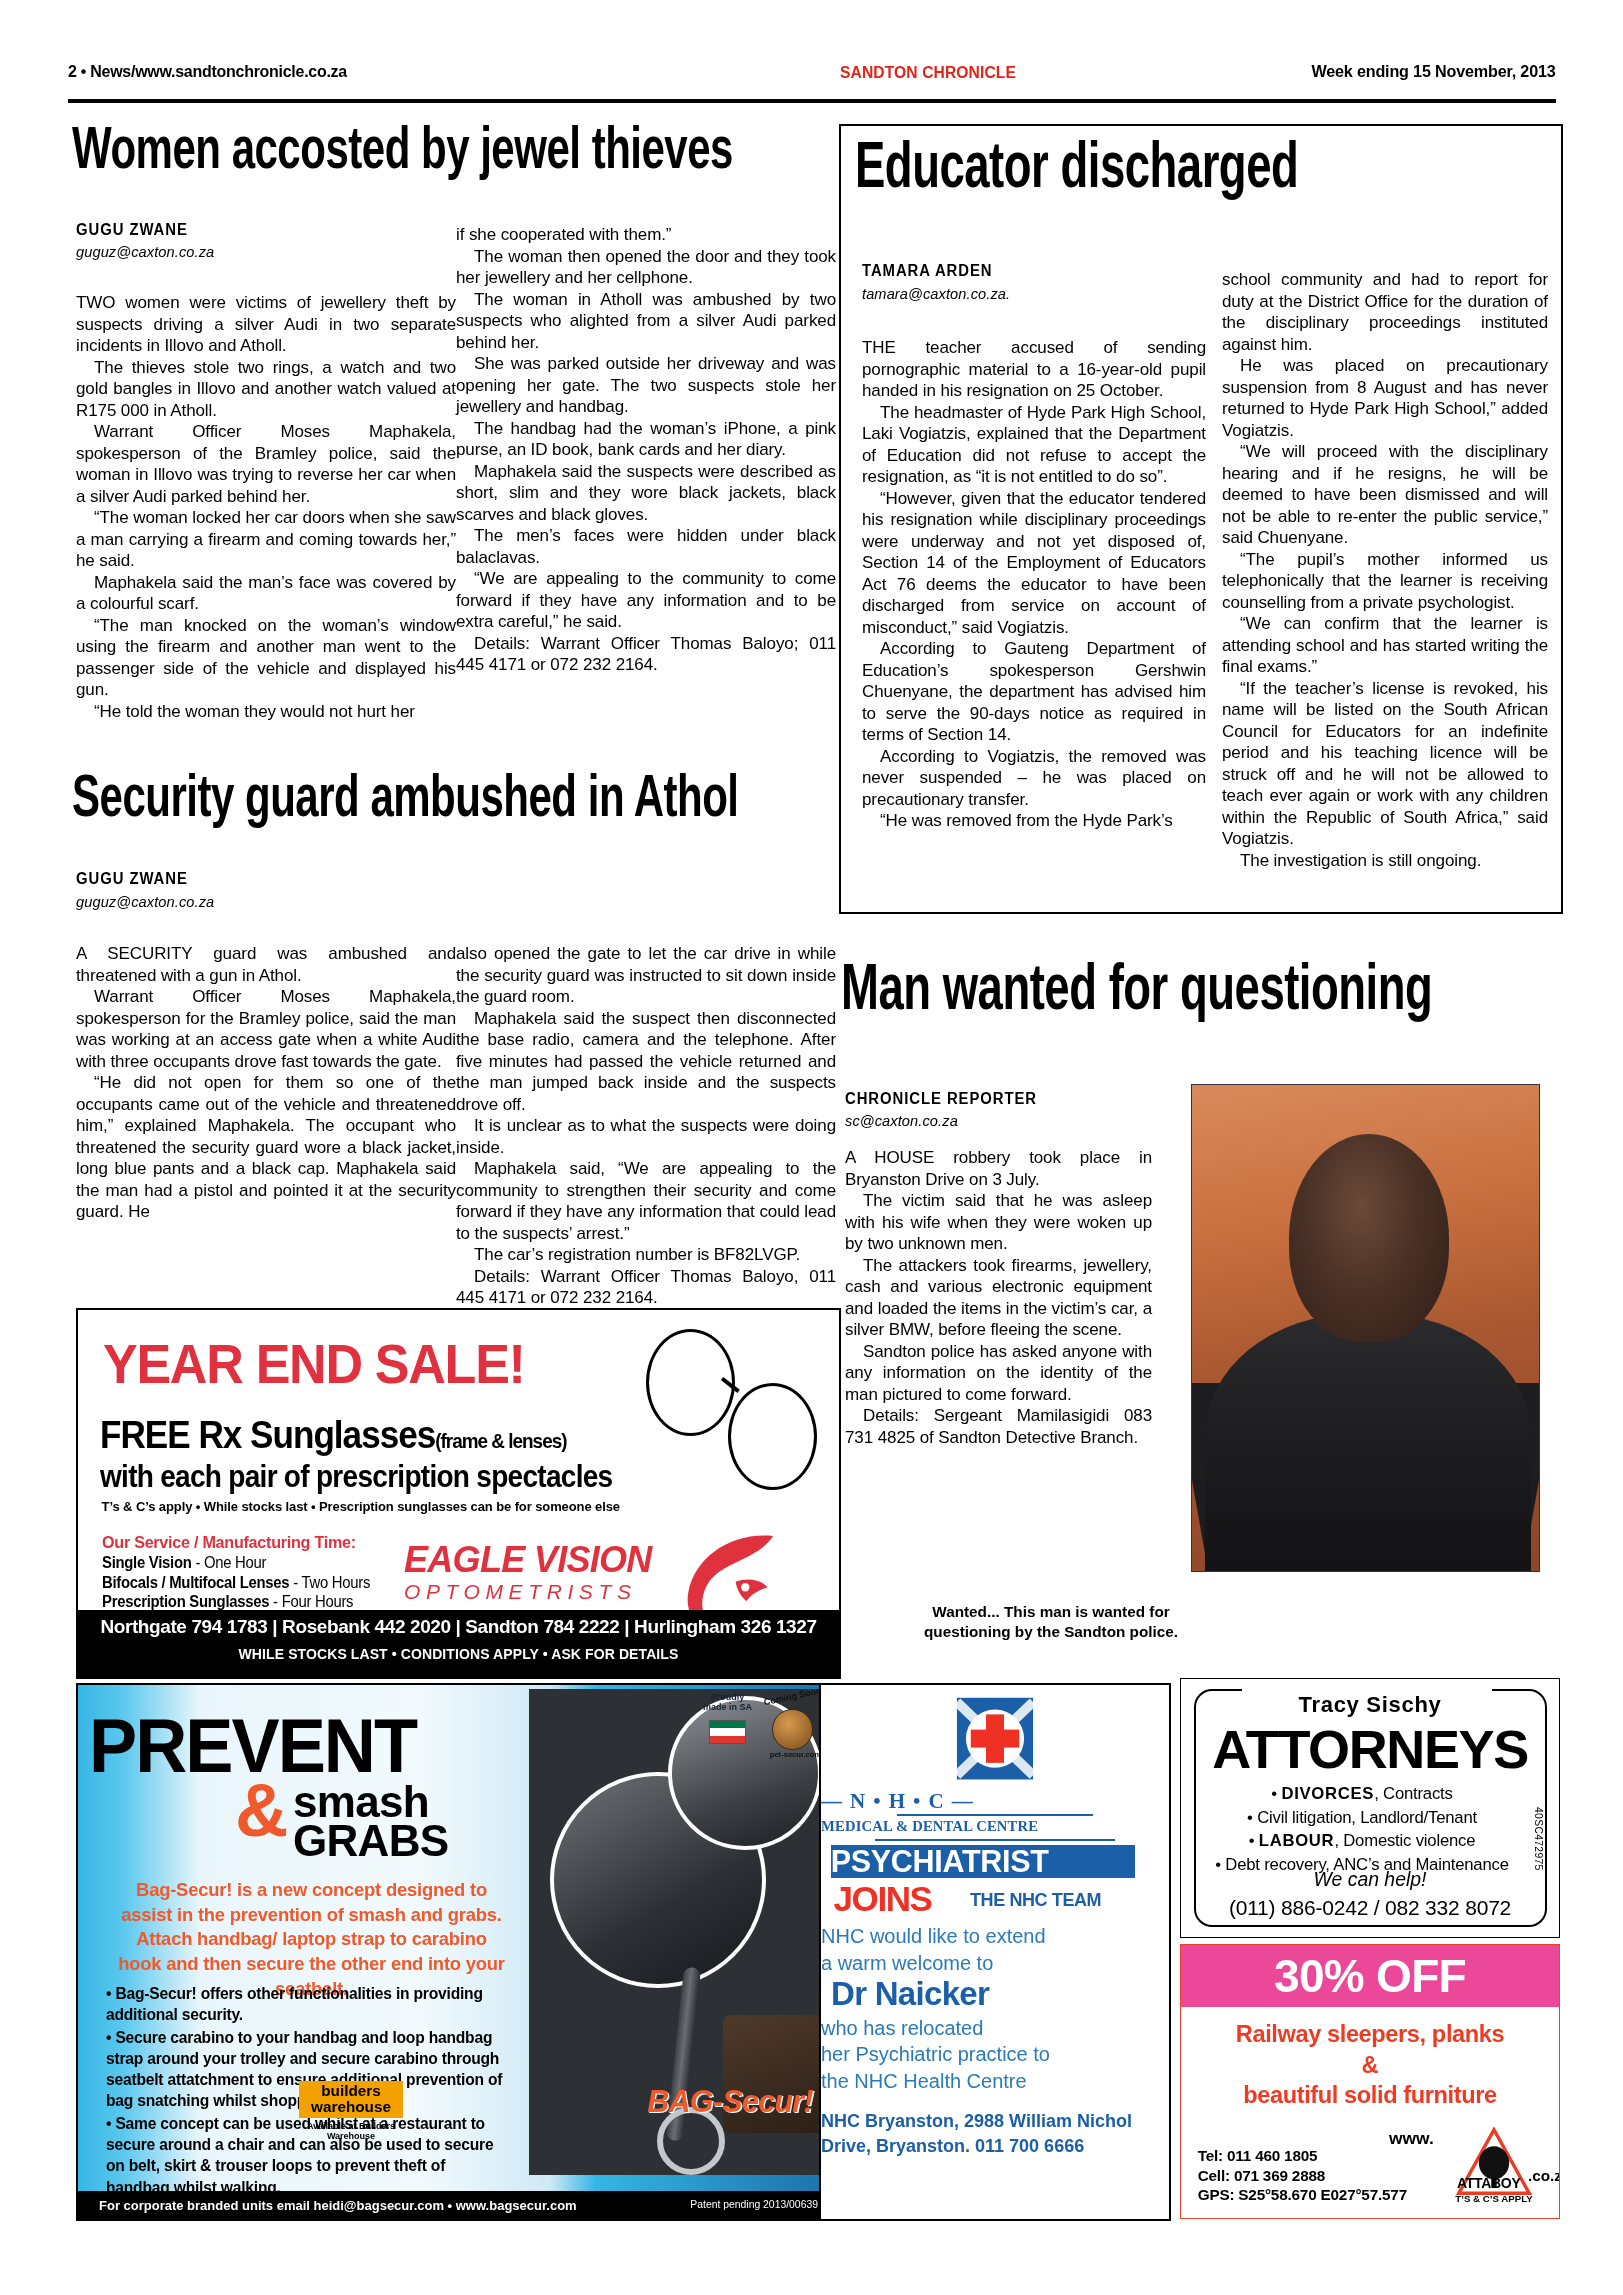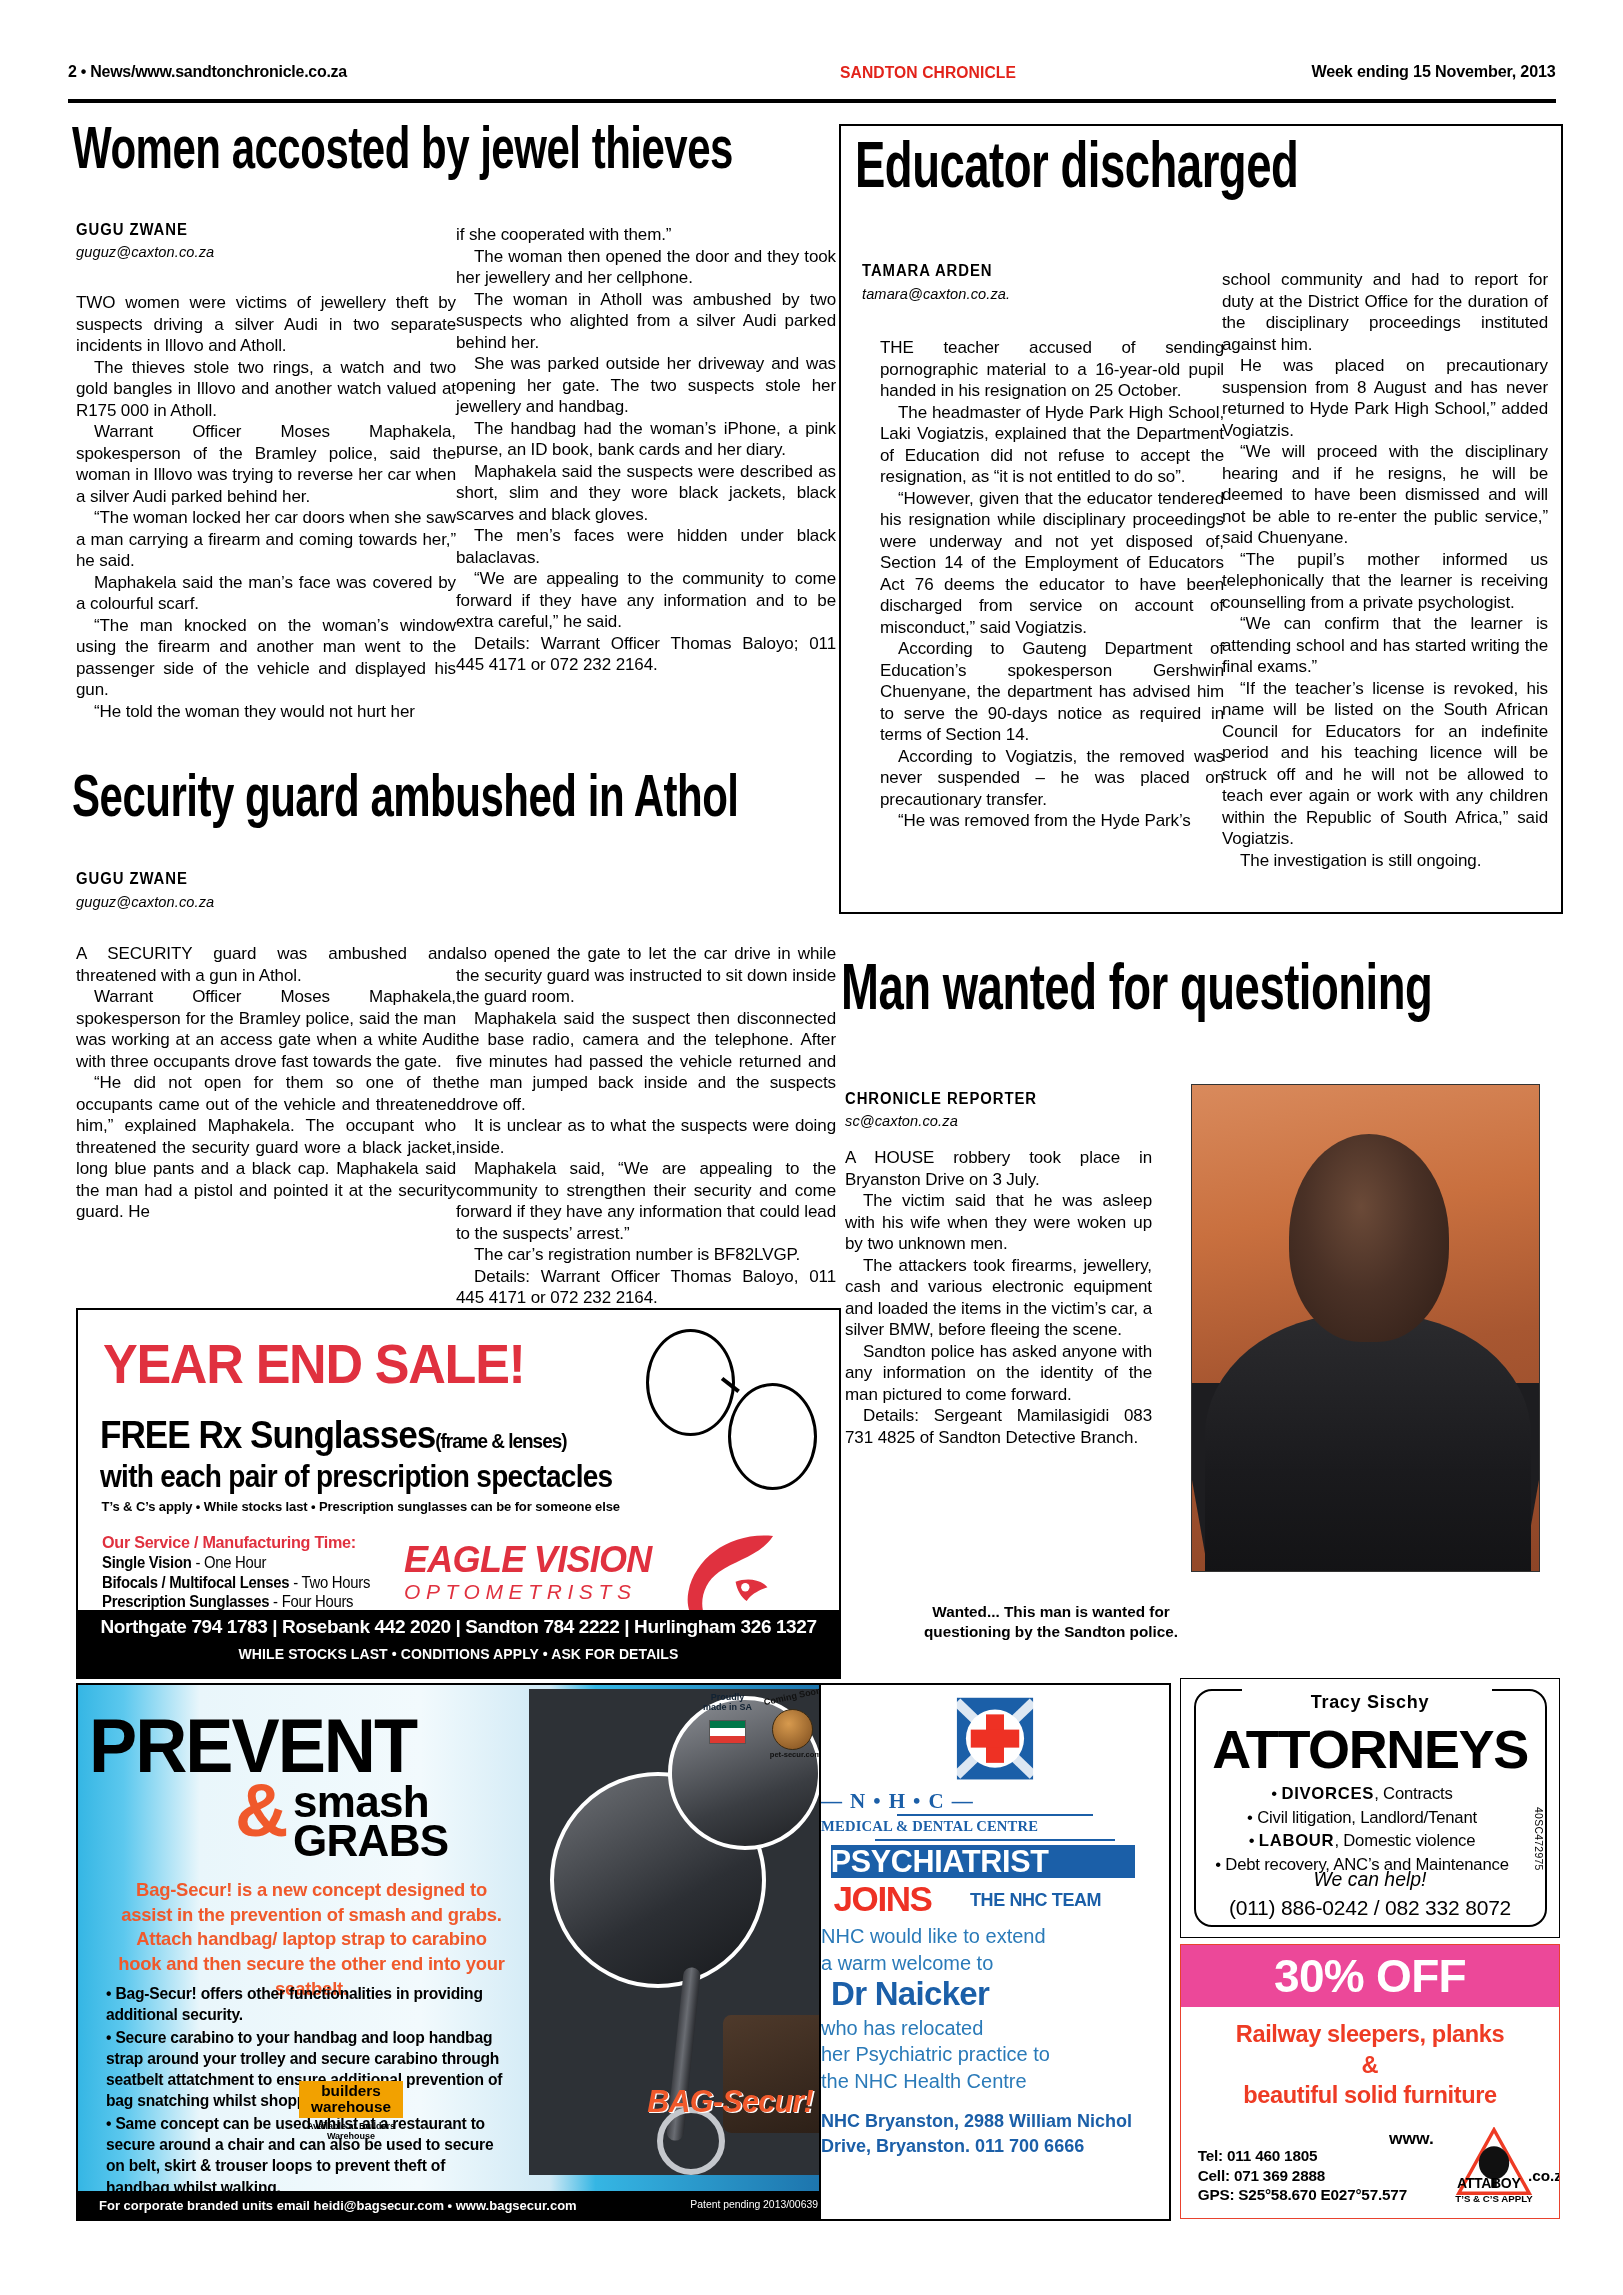--- a/index.html
+++ b/index.html
@@ -32,21 +32,21 @@
   #art2-by{position:absolute;left:76px;top:870px;}
   #art2-em{position:absolute;left:76px;top:894px;}
   #art2-c1{position:absolute;left:76px;top:943px;width:380px;}
   #art2-c2{position:absolute;left:456px;top:943px;width:380px;}
 
   
   #edubox{position:absolute;left:839px;top:124px;width:720px;height:786px;border:2.8px solid #000;background:#fff;}
   #art3-hl{position:absolute;left:855px;top:136px;font-size:65px;}
   #art3-by{position:absolute;left:862px;top:262px;}
   #art3-em{position:absolute;left:862px;top:286px;}
-  #art3-c1{position:absolute;left:862px;top:337px;width:344px;margin-left:18px;}
+  #art3-c1{position:absolute;left:862px;top:337px;width:344px;}
   #art3-c2{position:absolute;left:1222px;top:269px;width:326px;}
 
   #art4-hl{position:absolute;left:841px;top:958px;font-size:65px;}
   #art4-by{position:absolute;left:845px;top:1090px;}
   #art4-em{position:absolute;left:845px;top:1113px;}
   #art4-c1{position:absolute;left:845px;top:1147px;width:307px;}
   #art4-cap{position:absolute;left:902px;top:1602px;width:298px;font-size:15.3px;font-weight:bold;line-height:1.3;text-align:center;}
 
   
   #mugshot{position:absolute;left:1191px;top:1084px;width:347px;height:486px;border:1.4px solid #333;overflow:hidden;
@@ -116,21 +116,21 @@
   #nhc-l3{position:absolute;left:0;top:332px;width:100%;font-size:20px;color:#2a7ab8;}
   #nhc-l4{position:absolute;left:0;top:358px;width:100%;font-size:20px;color:#2a7ab8;}
   #nhc-l5{position:absolute;left:0;top:385px;width:100%;font-size:20px;color:#2a7ab8;}
   #nhc-addr1{position:absolute;left:0;top:426px;width:100%;font-size:18px;font-weight:bold;color:#1b5fa8;}
   #nhc-addr2{position:absolute;left:0;top:451px;width:100%;font-size:18px;font-weight:bold;color:#1b5fa8;}
 
   
   #ad-tracy{position:absolute;left:1180px;top:1678px;width:378px;height:258px;border:1.4px solid #000;background:#fff;overflow:hidden;}
   #ts-frame{position:absolute;left:12.5px;top:9.7px;right:12.5px;bottom:9.7px;border:2.8px solid #000;border-radius:18px;}
   #ts-frame::before{content:"";position:absolute;left:46px;top:-4.2px;width:250px;height:9.7px;background:#fff;}
-  #ts-name{position:absolute;left:0;top:12.5px;width:100%;text-align:center;font-size:18px;font-weight:bold;letter-spacing:0.7px;}
+  #ts-name{position:absolute;left:0;top:12.5px;width:100%;text-align:center;font-size:22px;font-weight:bold;letter-spacing:0.7px;}
   #ts-att{position:absolute;left:0;top:40px;width:100%;text-align:center;font-size:53px;font-weight:bold;letter-spacing:-1.4px;transform:scaleX(1.02);}
   #ts-list{position:absolute;left:18px;top:103px;width:326px;text-align:center;font-size:16.7px;line-height:1.42;letter-spacing:-0.2px;}
   #ts-list b{font-weight:bold;letter-spacing:0.7px;}
   #ts-help{position:absolute;left:0;top:189px;width:100%;text-align:center;font-size:19.4px;font-style:italic;}
   #ts-tel{position:absolute;left:0;top:217px;width:100%;text-align:center;font-size:21px;letter-spacing:-0.2px;}
   #ts-code{position:absolute;right:15.3px;top:128px;font-size:10.4px;writing-mode:vertical-rl;letter-spacing:0.3px;}
 
   
   #ad-attaboy{position:absolute;left:1180px;top:1944px;width:378px;height:273px;border:1.4px solid #e8422e;background:#fff;overflow:hidden;}
   #ab-band{position:absolute;left:0;top:0;width:100%;height:62px;background:#ec4899;}

